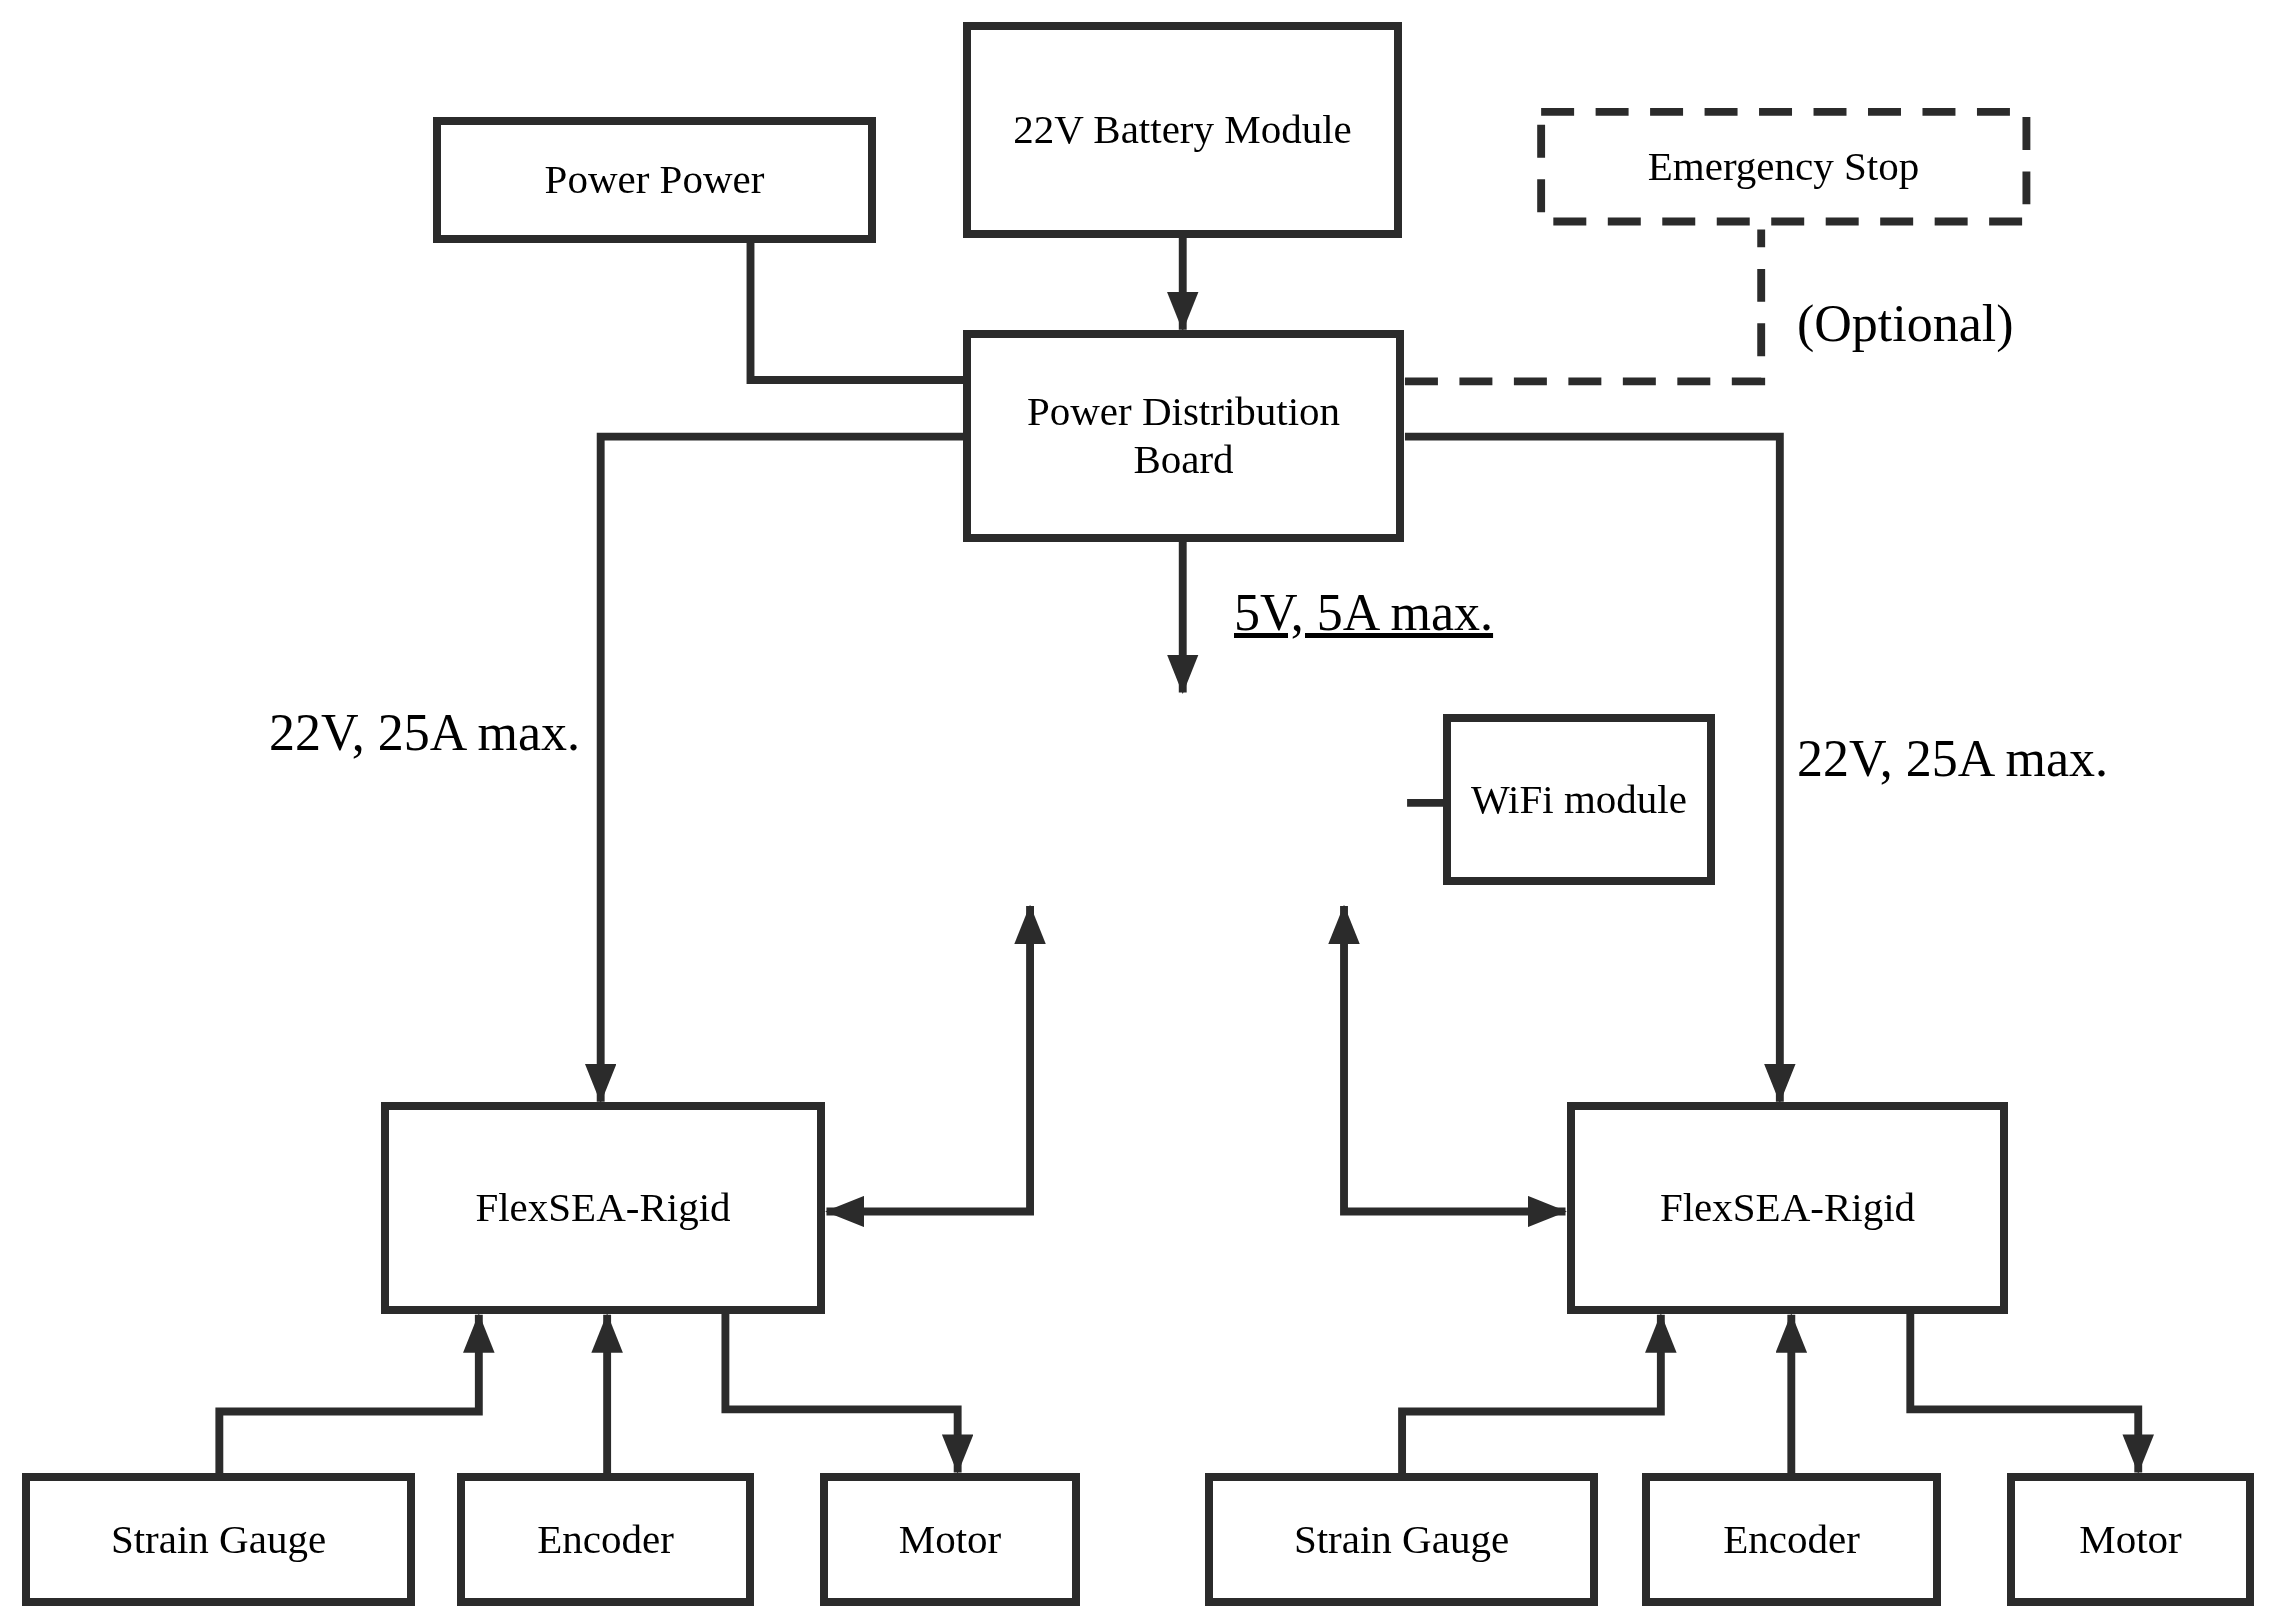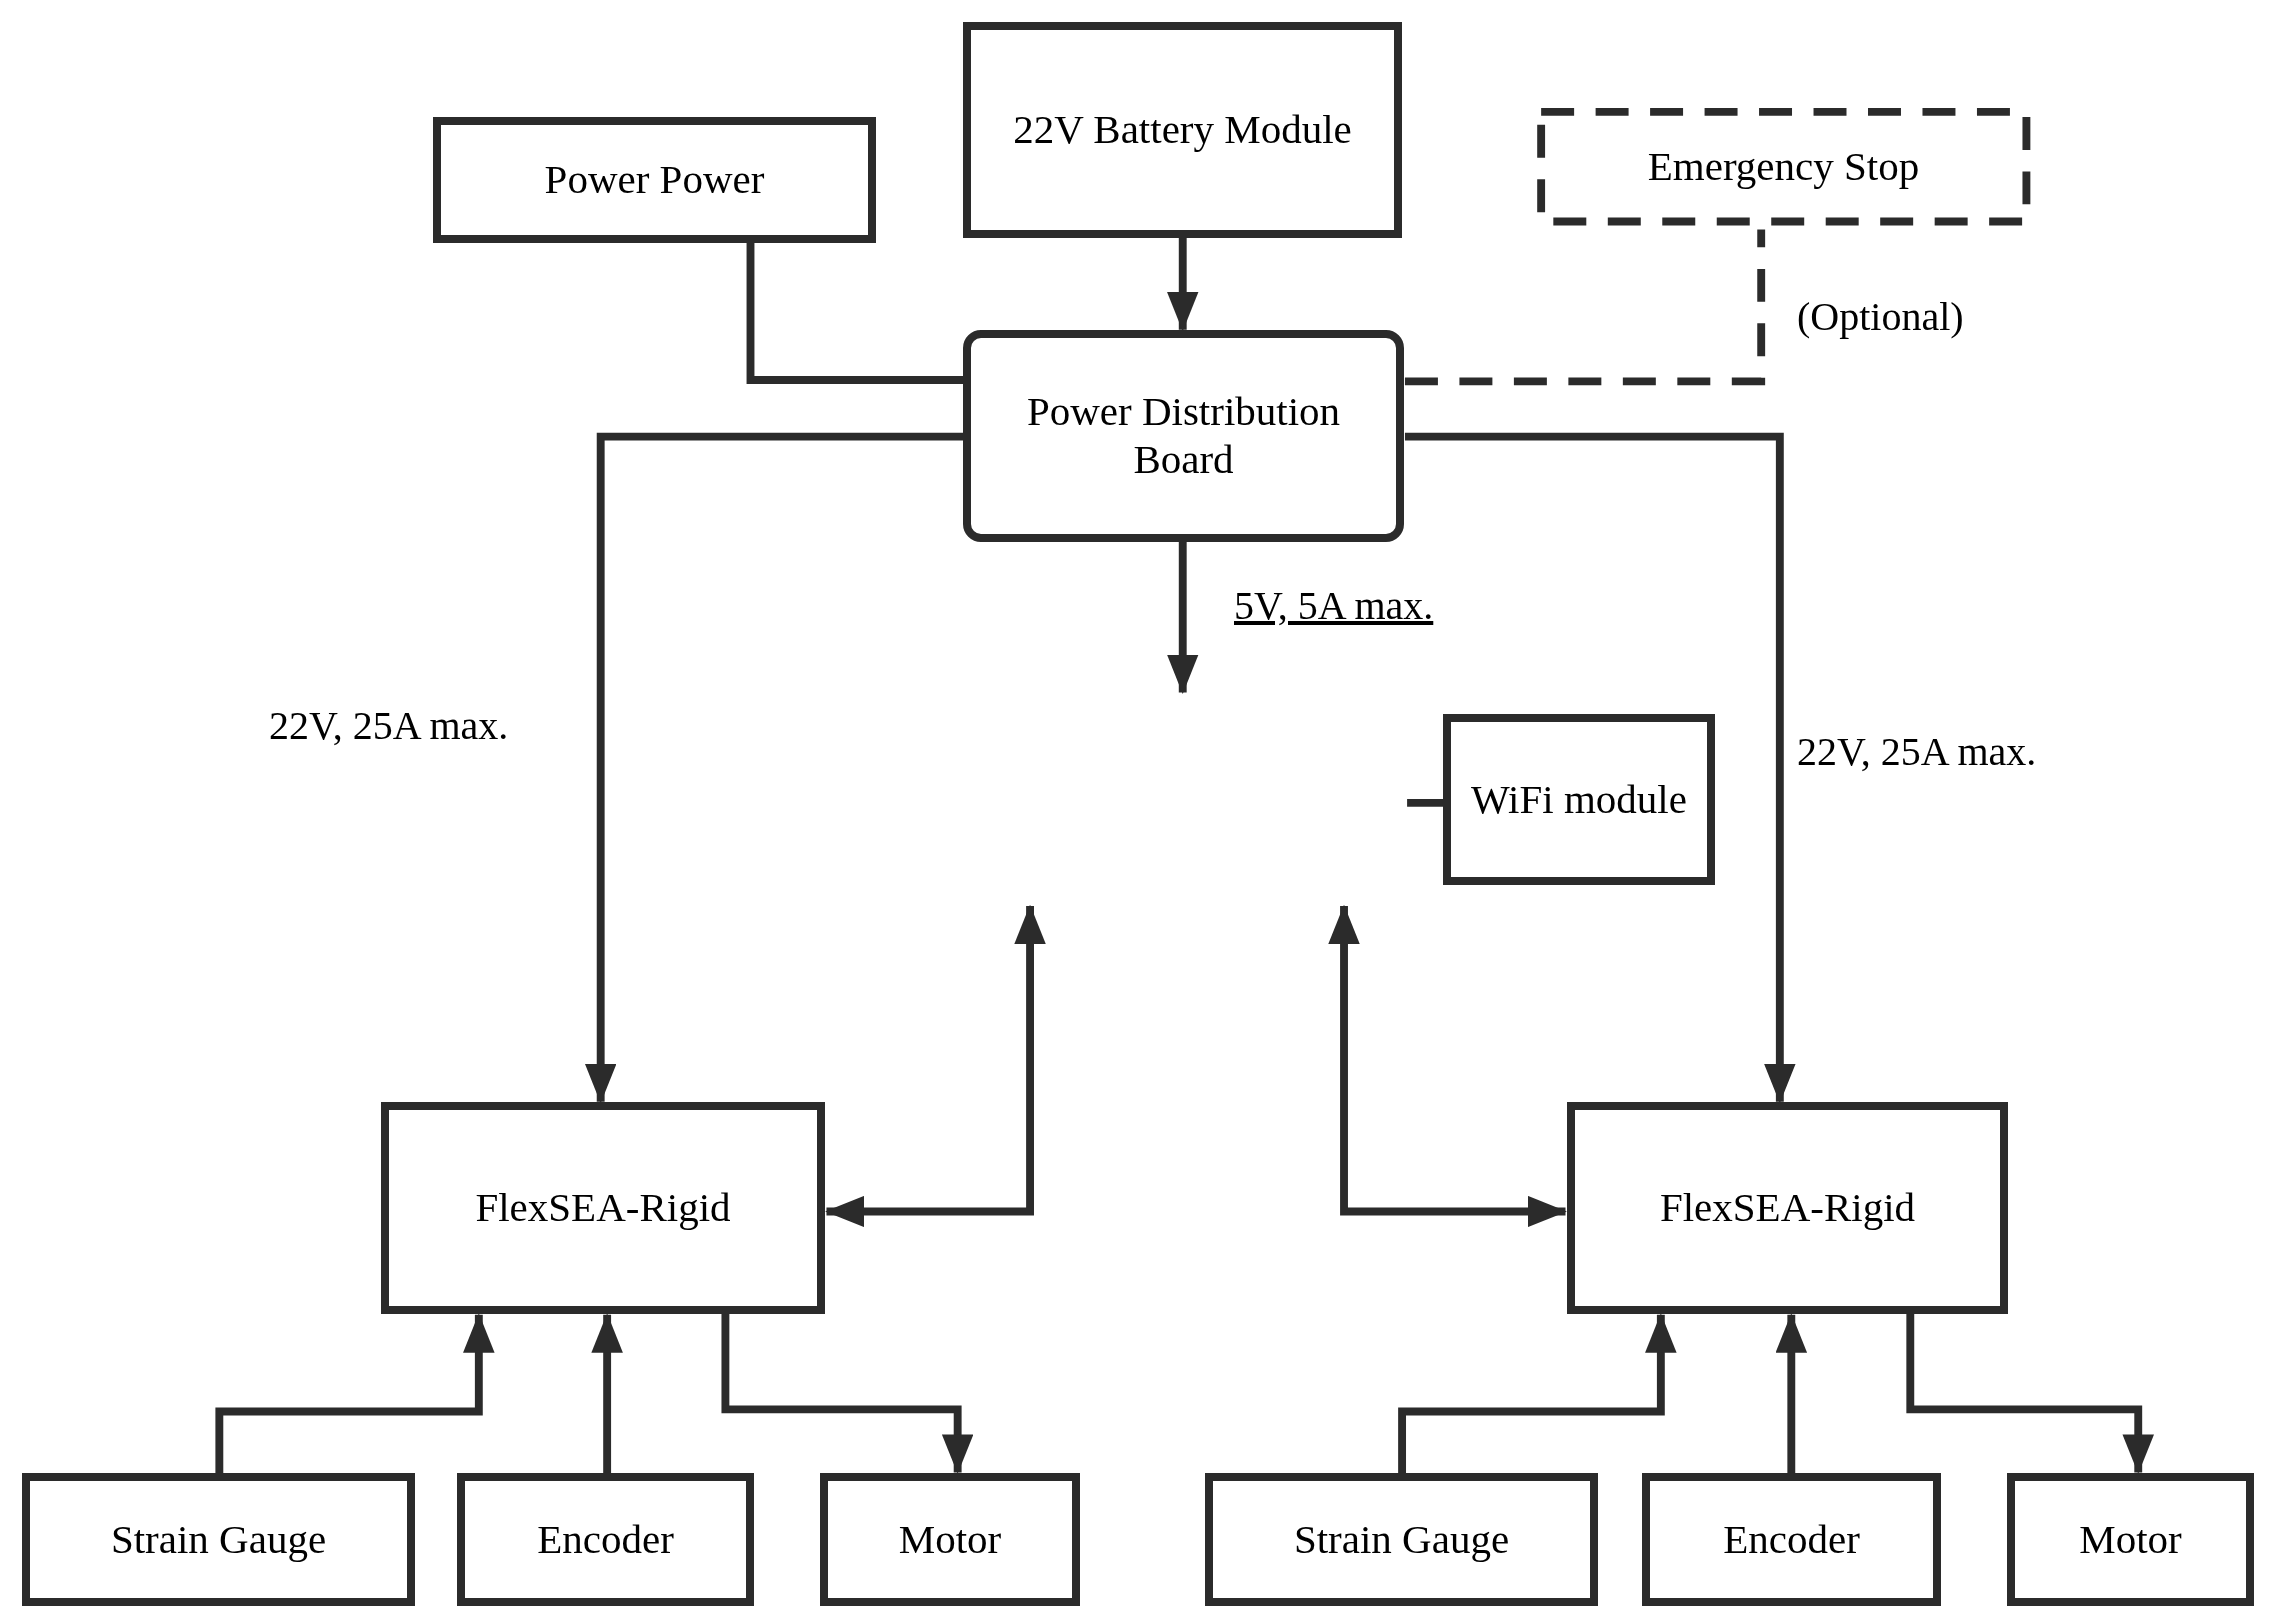--- a/index.html
+++ b/index.html
@@ -34,29 +34,29 @@
     font-size: 41px;
     line-height: 1.16;
     padding: 0 10px;
   }
   .node.dashedbox {
     border: none;          
     background: transparent;
   }
   .edge-label {
     position: absolute;
-    font-size: 40px;
+    font-size: 52px;
     line-height: 1.1;
     white-space: nowrap;
   }
   
   #n-power-switch   { left: 433px;  top: 117px;  width: 443px; height: 126px; }
   #n-battery        { left: 963px; top: 21.5px;   width: 439px; height: 216px; }
   #n-emergency-stop { left: 1537px; top: 108px;  width: 493px; height: 118px; text-align: center; }
-  #n-pdb            { left: 963px; top: 330px;  width: 441px; height: 212px; border-radius: 18px; }
+  #n-pdb            { left: 963px; top: 330px;  width: 441px; height: 212px; }
   #n-odroid         { left: 960px; top: 692px;  width: 448px; height: 213px; }
   #n-wifi           { left: 1443px; top: 714px;  width: 272px; height: 171px; }
   #n-flexsea-left   { left: 381px;  top: 1102px; width: 444px; height: 212px; }
   #n-flexsea-right  { left: 1567px; top: 1102px; width: 441px; height: 212px; }
   #n-strain-left    { left: 22px;   top: 1473px; width: 393px; height: 133px; }
   #n-encoder-left   { left: 457px;  top: 1473px; width: 297px; height: 133px; }
   #n-motor-left     { left: 820px; top: 1473px; width: 260px; height: 133px; }
   #n-strain-right   { left: 1205px; top: 1473px; width: 393px; height: 133px; }
   #n-encoder-right  { left: 1642px; top: 1473px; width: 299px; height: 133px; }
   #n-motor-right    { left: 2007px; top: 1473px; width: 247px; height: 133px; }

